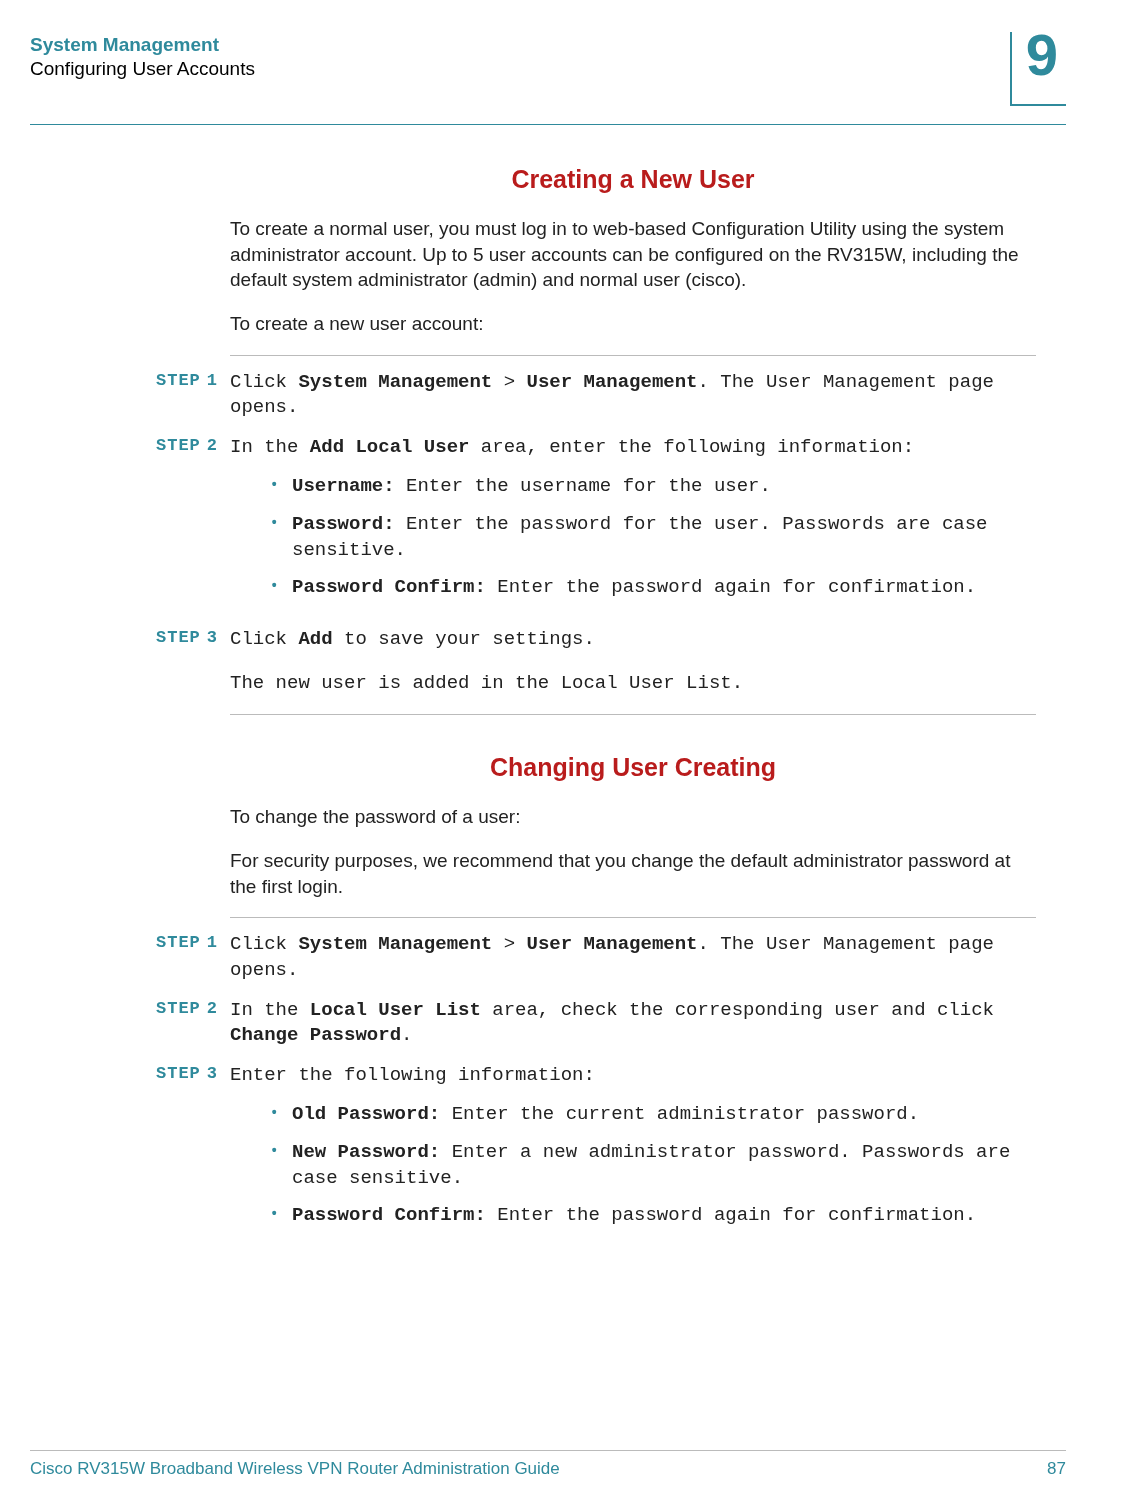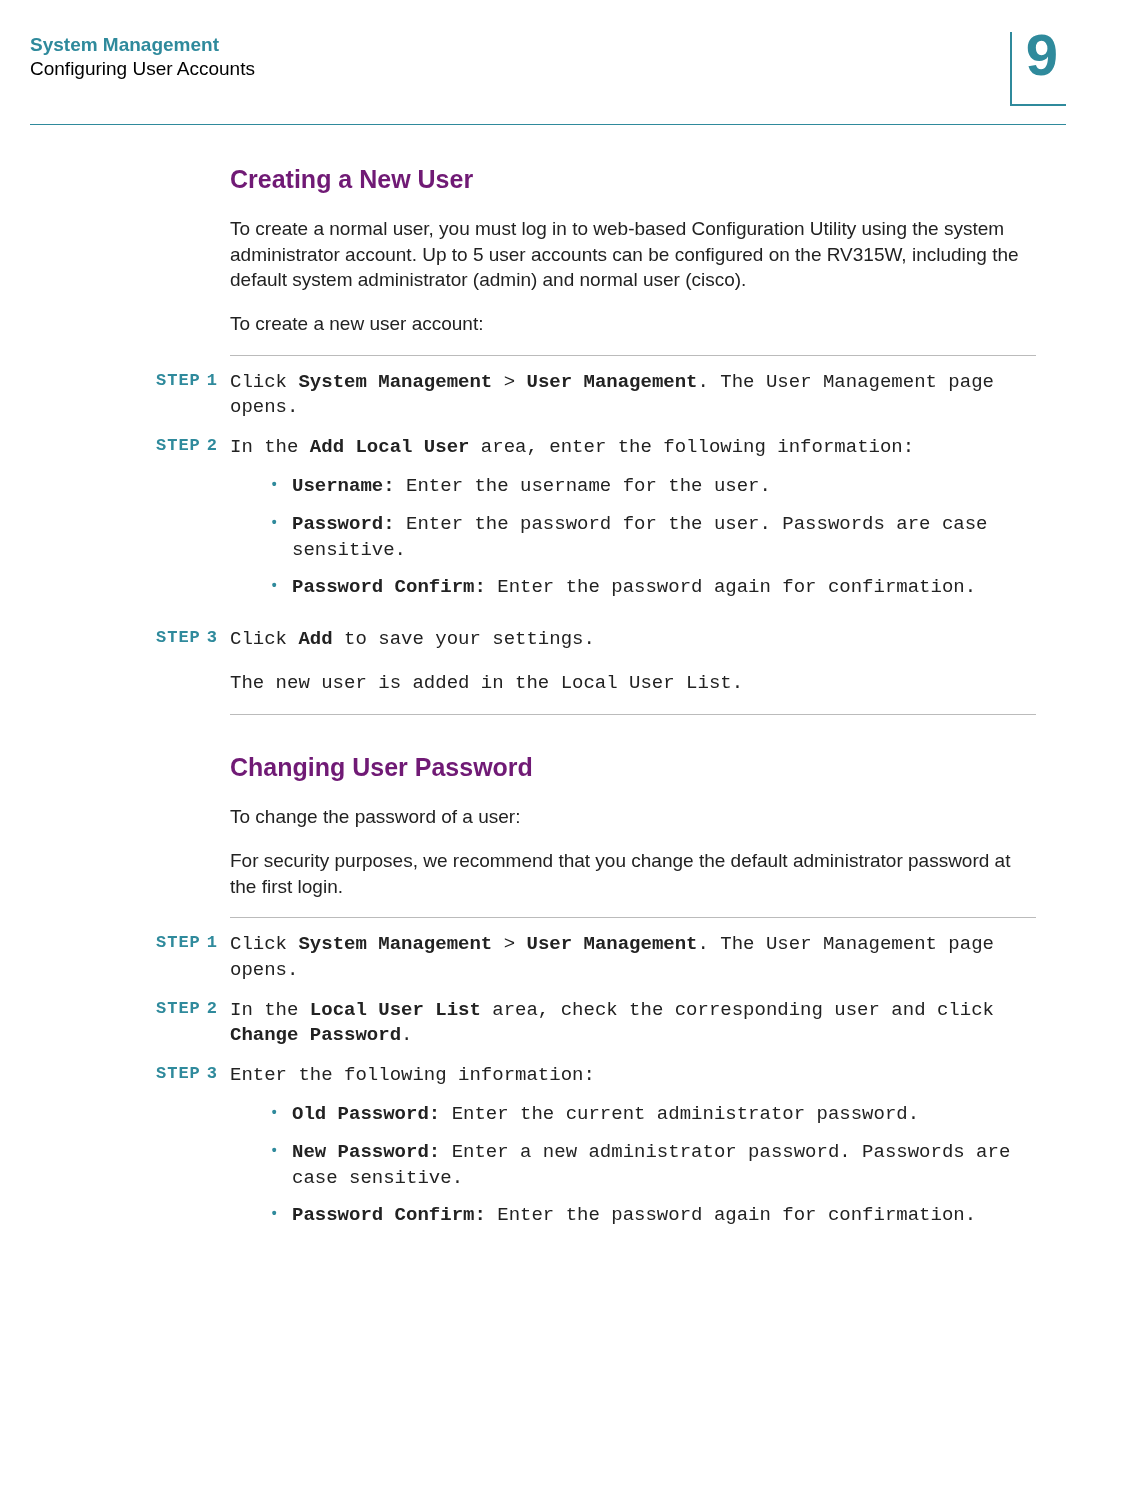--- a/index.html
+++ b/index.html
@@ -57,24 +57,25 @@
     border: none;
     border-top: 1px solid #2f8a9c;
     margin: 8px 0 0 0;
   }
   .content {
     margin-left: 200px;
     margin-right: 30px;
     padding-top: 40px;
   }
   .heading {
-    color: #701a75;
+    color: #b91c1c;
     font-weight: bold;
     font-size: 25px;
     margin-bottom: 22px;
+    text-align: center;
   }
   .para {
     font-size: 19px;
     line-height: 1.35;
     margin-bottom: 18px;
     color: #222;
   }
   .step-rule {
     border: none;
     border-top: 1px solid #bbb;
@@ -209,21 +210,21 @@
         <span class="step-word">STEP</span><span>3</span>
       </div>
       <div class="step-body">
         <span>Click </span><span class="b">Add</span><span> to save your settings.</span>
         <div class="para" style="margin-top:18px; margin-bottom:0">The new user is added in the Local User List.</div>
       </div>
     </div>
 
     <hr class="step-rule" style="margin-top:18px">
 
-    <div class="heading" style="margin-top:38px">Changing User Password</div>
+    <div class="heading" style="margin-top:38px">Changing User Creating</div>
     <div class="para">To change the password of a user:</div>
     <div class="para">For security purposes, we recommend that you change the default administrator password at the first login.</div>
     <hr class="step-rule">
 
     <div class="step-row">
       <div class="step-label">
         <span class="step-word">STEP</span><span>1</span>
       </div>
       <div class="step-body">
         <span>Click </span><span class="b">System Management</span><span> &gt; </span><span class="b">User Management</span><span>. The User Management page opens.</span>
@@ -262,14 +263,21 @@
           <div class="bullet-mark">•</div>
           <div class="bullet-body">
             <span class="b">Password Confirm:</span><span> Enter the password again for confirmation.</span>
           </div>
         </div>
       </div>
     </div>
 
   </div>
 
+  <div class="footer">
+    <hr class="footer-rule">
+    <div class="footer-line">
+      <span>Cisco RV315W Broadband Wireless VPN Router Administration Guide</span>
+      <span>87</span>
+    </div>
+  </div>
 
 </div>
 
 </body></html>

